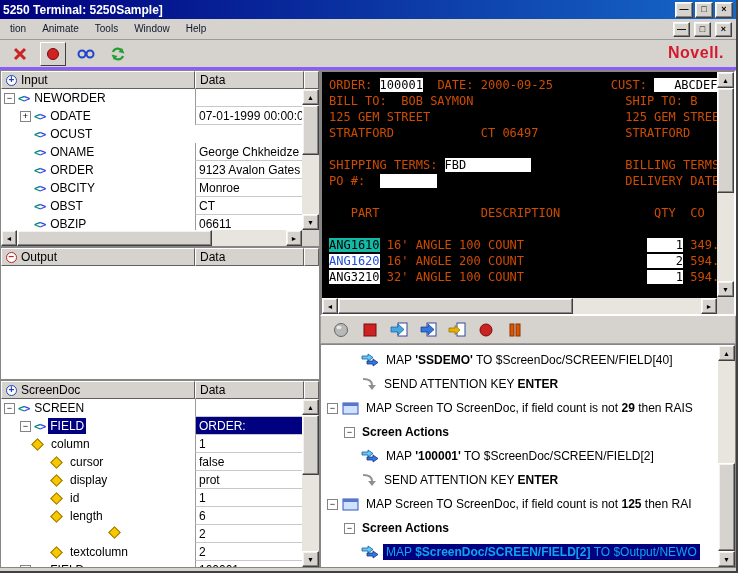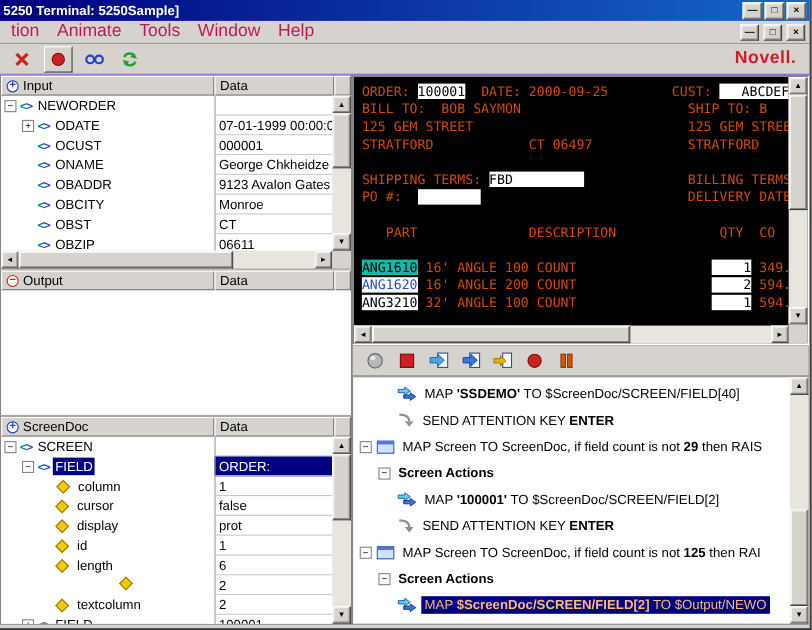--- a/index.html
+++ b/index.html
@@ -2,24 +2,24 @@
 <html style="--sel: #000080; --accent-red: #d5192c;"><head>
 <meta charset="utf-8">
 <style>
   html,body{margin:0;padding:0;width:738px;height:573px;overflow:hidden;}
   body{font-family:"Liberation Sans",sans-serif;background:#d6d3ce;}
   .win{width:738px;height:573px;display:flex;flex-direction:column;background:#d6d3ce;box-sizing:border-box;border-right:2px solid #404040;border-bottom:2px solid #404040;}
   .titlebar{height:19px;flex:none;background:linear-gradient(90deg,#00007e,#1668c8);display:flex;align-items:center;padding:0 3px;}
   .title-text{color:#fff;font-size:12px;font-weight:bold;flex:1;white-space:nowrap;overflow:hidden;}
   .wbtn{width:16px;height:14px;margin-left:2px;background:#d6d3ce;border:1px solid;border-color:#fff #404040 #404040 #fff;box-shadow:inset -1px -1px 0 #868686,inset 1px 1px 0 #f4f2ee;font-size:9px;font-weight:bold;color:#000;display:flex;align-items:center;justify-content:center;line-height:1;}
   .menubar{height:20px;flex:none;display:flex;align-items:center;padding:0 2px;border-bottom:1px solid #9a9a9a;}
-  .menu-item{font-size:16px;padding:2px 8px 3px 8px;color:#be185d;}
+  .menu-item{font-size:10px;padding:2px 8px 3px 8px;color:#0f172a;}
   .mdi{margin-left:auto;display:flex;align-items:center;gap:2px;padding-right:2px;}
   .mdi .wbtn{width:15px;height:13px;}
-  .toolbar{height:27px;flex:none;display:flex;align-items:center;padding:0 8px;border-bottom:1px solid #8b5cf6;position:relative;}
+  .toolbar{height:27px;flex:none;display:flex;align-items:center;padding:0 8px;border-bottom:3px solid #8b5cf6;position:relative;}
   .tbtn{width:24px;height:22px;display:flex;align-items:center;justify-content:center;margin-right:8px;}
   .tbtn.raised{border:1px solid;border-color:#fff #404040 #404040 #fff;background:#d6d3ce;}
   .logo{position:absolute;right:12px;top:4px;font-size:16px;font-weight:bold;color:var(--accent-red,#d5192c);letter-spacing:.5px;}
   .main{flex:1;display:flex;overflow:hidden;padding-bottom:3px;}
   .left{width:320px;flex:none;display:flex;flex-direction:column;}
   .right{flex:1;display:flex;flex-direction:column;min-width:0;}
   .panel{position:relative;border:1px solid #868686;background:#fff;box-sizing:border-box;}
   .p-input{height:177px;flex:none;}
   .p-output{height:133px;flex:none;}
   .p-screendoc{flex:1;}
@@ -63,21 +63,21 @@
   .tline{white-space:pre;height:16px;}
   .term .sb-v{top:0;bottom:17px;}
   .term .sb-h{right:17px;bottom:0;}
   .term-corner{position:absolute;right:0;bottom:0;width:17px;height:17px;background:#d6d3ce;}
   .animbar{height:28px;flex:none;display:flex;align-items:center;gap:9px;padding:0 10px;background:#d6d3ce;border:1px solid #9a9a9a;border-top:none;box-sizing:border-box;}
   .abtn{width:20px;height:20px;display:flex;align-items:center;justify-content:center;}
   .actions{flex:1;position:relative;border:1px solid #868686;background:#fff;overflow:hidden;padding-left:48px;}
   .actions-body{position:absolute;left:0;top:0;right:17px;bottom:0;overflow:hidden;padding-top:3px;}
   .arow{display:flex;align-items:center;height:24px;font-size:12px;white-space:nowrap;gap:4px;color:#000;}
   .arow .txt{padding:1px 3px;overflow:hidden;}
-  .arow.selected .txt{background:var(--sel,#000080);color:#fdba74;}
+  .arow.selected .txt{background:var(--sel,#000080);color:#0ea5e9;}
   .aicon{flex:none;display:flex;align-items:center;}
   .actions .sb-v{top:0;}
 </style>
 </head>
 <body>
 
 <div class="win">
 
   <div class="titlebar">
     <span class="title-text">5250 Terminal: 5250Sample]</span>
@@ -161,35 +161,34 @@
                 <span class="tname">ODATE</span>
               </div>
               <div class="tvalue">07-01-1999 00:00:00</div>
             </div>
             <div class="trow">
               <div class="tlabel" style="padding-left: 19px;">
                 <span class="exp-spacer"></span>
                 <span class="elem-icon"><span class="lt">&lt;</span><span class="gt">&gt;</span></span>
                 <span class="tname">OCUST</span>
               </div>
-              <div class="tvalue">000001</div>
             </div>
             <div class="trow">
               <div class="tlabel" style="padding-left: 19px;">
                 <span class="exp-spacer"></span>
                 <span class="elem-icon"><span class="lt">&lt;</span><span class="gt">&gt;</span></span>
                 <span class="tname">ONAME</span>
               </div>
               <div class="tvalue">George Chkheidze</div>
             </div>
             <div class="trow">
               <div class="tlabel" style="padding-left: 19px;">
                 <span class="exp-spacer"></span>
                 <span class="elem-icon"><span class="lt">&lt;</span><span class="gt">&gt;</span></span>
-                <span class="tname">OBADDR</span>
+                <span class="tname">ORDER</span>
               </div>
               <div class="tvalue">9123 Avalon Gates</div>
             </div>
             <div class="trow">
               <div class="tlabel" style="padding-left: 19px;">
                 <span class="exp-spacer"></span>
                 <span class="elem-icon"><span class="lt">&lt;</span><span class="gt">&gt;</span></span>
                 <span class="tname">OBCITY</span>
               </div>
               <div class="tvalue">Monroe</div>
@@ -256,21 +255,21 @@
             </div>
             <div class="trow">
               <div class="tlabel" style="padding-left: 19px;">
                 <span class="expander">−</span>
                 <span class="elem-icon"><span class="lt">&lt;</span><span class="gt">&gt;</span></span>
                 <span class="tname sel">FIELD</span>
               </div>
               <div class="tvalue selv">ORDER:</div>
             </div>
             <div class="trow">
-              <div class="tlabel" style="padding-left: 36px;">
+              <div class="tlabel" style="padding-left: 16px;">
                 <span class="exp-spacer"></span>
                 <span class="attr-icon"></span>
                 <span class="tname">column</span>
               </div>
               <div class="tvalue">1</div>
             </div>
             <div class="trow">
               <div class="tlabel" style="padding-left: 35px;">
                 <span class="exp-spacer"></span>
                 <span class="attr-icon"></span>

